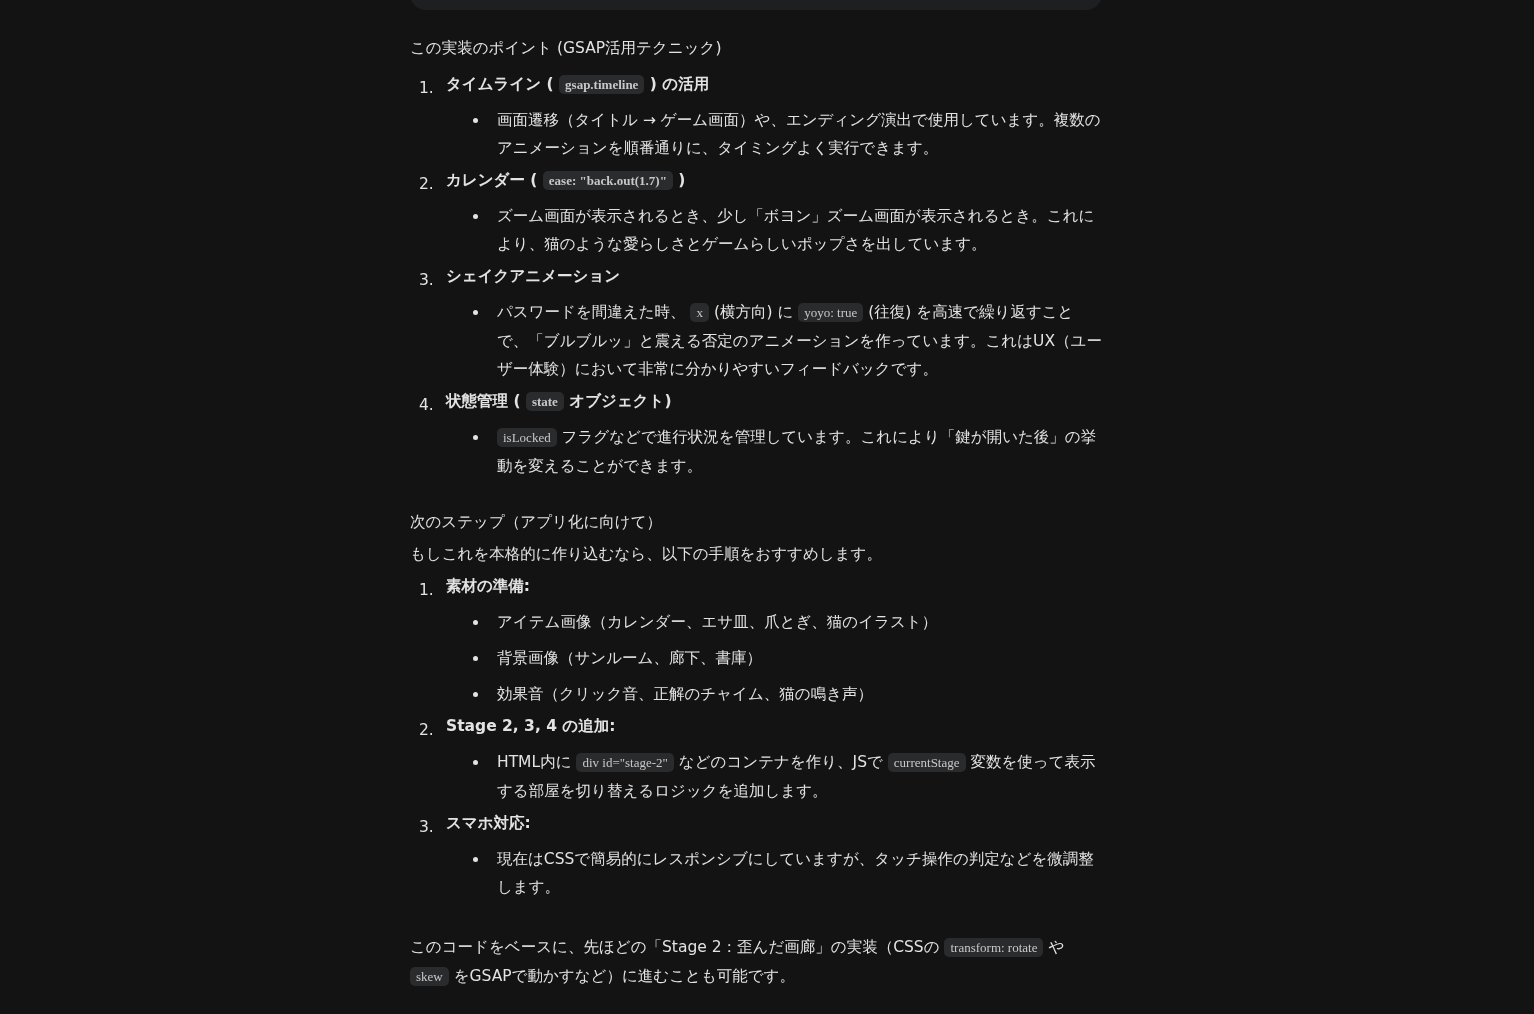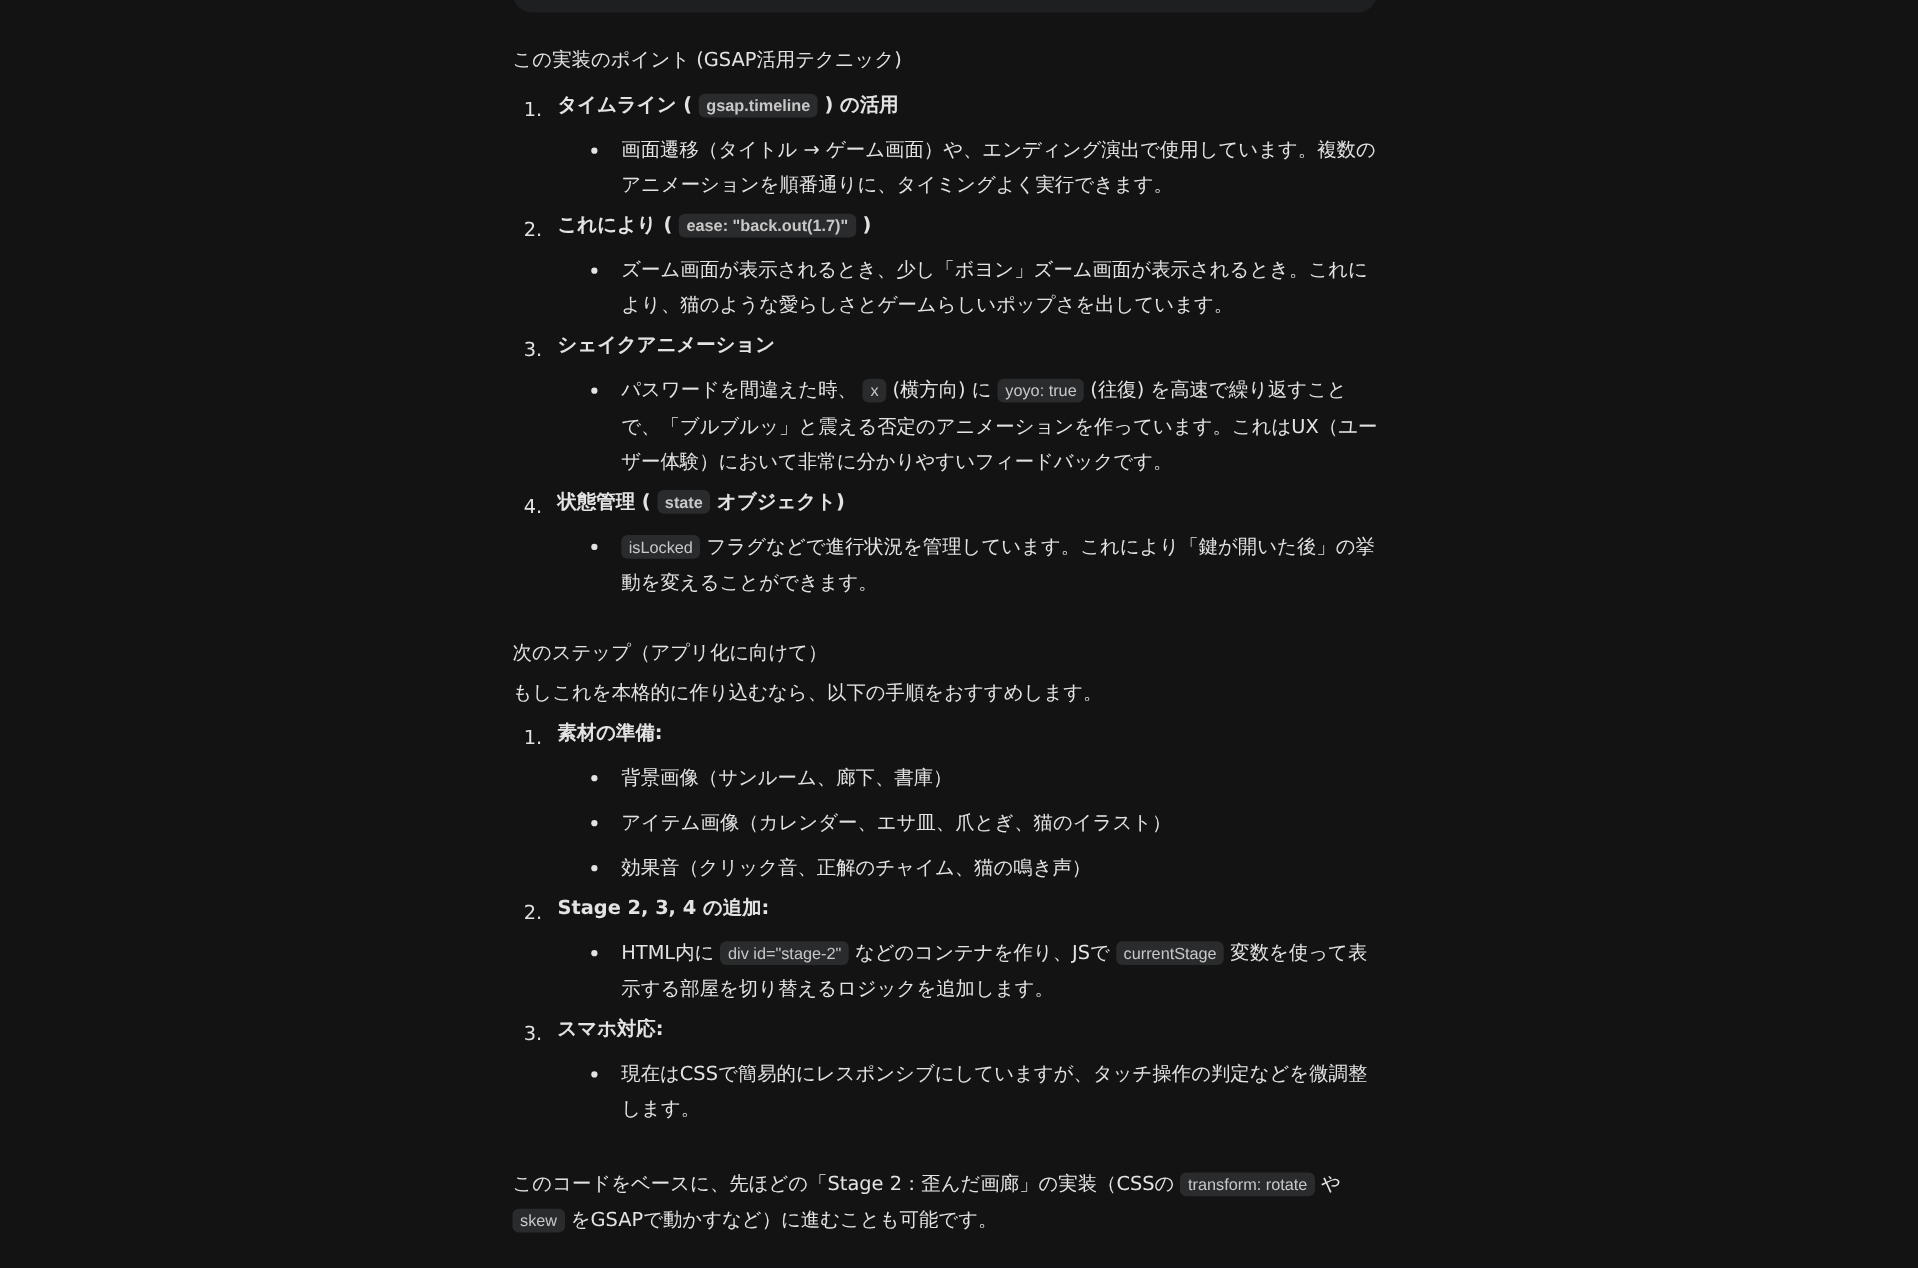--- a/index.html
+++ b/index.html
@@ -82,21 +82,21 @@
     content: "";
     position: absolute;
     left: -24px;
     top: 12px;
     width: 5px;
     height: 5px;
     border-radius: 50%;
     background: #e3e3e3;
   }
   code.chip {
-    font-family: Liberation Sans, sans-serif;
+    font-family: Liberation Serif, serif;
     font-size: 13px;
     background: #2a2b2d;
     color: #c8c8c8;
     border-radius: 5px;
     padding: 2px 6px;
   }
   .section-gap { height: 24px; }
 </style>
 </head>
 <body>
@@ -116,21 +116,21 @@
         <span>) の活用</span>
       </div>
       <ul class="bullets">
         <li>画面遷移（タイトル → ゲーム画面）や、エンディング演出で使用しています。複数のアニメーションを順番通りに、タイミングよく実行できます。</li>
       </ul>
     </li>
 
     <li>
       <span class="step-num">2.</span>
       <div class="step-title">
-        <span>これにより (</span>
+        <span>カレンダー (</span>
         <code class="chip">ease: "back.out(1.7)"</code>
         <span>)</span>
       </div>
       <ul class="bullets">
         <li>ズーム画面が表示されるとき、少し「ボヨン」ズーム画面が表示されるとき。これにより、猫のような愛らしさとゲームらしいポップさを出しています。</li>
       </ul>
     </li>
 
     <li>
       <span class="step-num">3.</span>
@@ -165,22 +165,22 @@
   <div class="section-gap"></div>
 
   <p class="heading">次のステップ（アプリ化に向けて）</p>
   <p class="para">もしこれを本格的に作り込むなら、以下の手順をおすすめします。</p>
 
   <ol class="steps">
     <li>
       <span class="step-num">1.</span>
       <div class="step-title">素材の準備:</div>
       <ul class="bullets">
+        <li>アイテム画像（カレンダー、エサ皿、爪とぎ、猫のイラスト）</li>
         <li>背景画像（サンルーム、廊下、書庫）</li>
-        <li>アイテム画像（カレンダー、エサ皿、爪とぎ、猫のイラスト）</li>
         <li>効果音（クリック音、正解のチャイム、猫の鳴き声）</li>
       </ul>
     </li>
 
     <li>
       <span class="step-num">2.</span>
       <div class="step-title">Stage 2, 3, 4 の追加:</div>
       <ul class="bullets">
         <li>
           <span>HTML内に</span>

